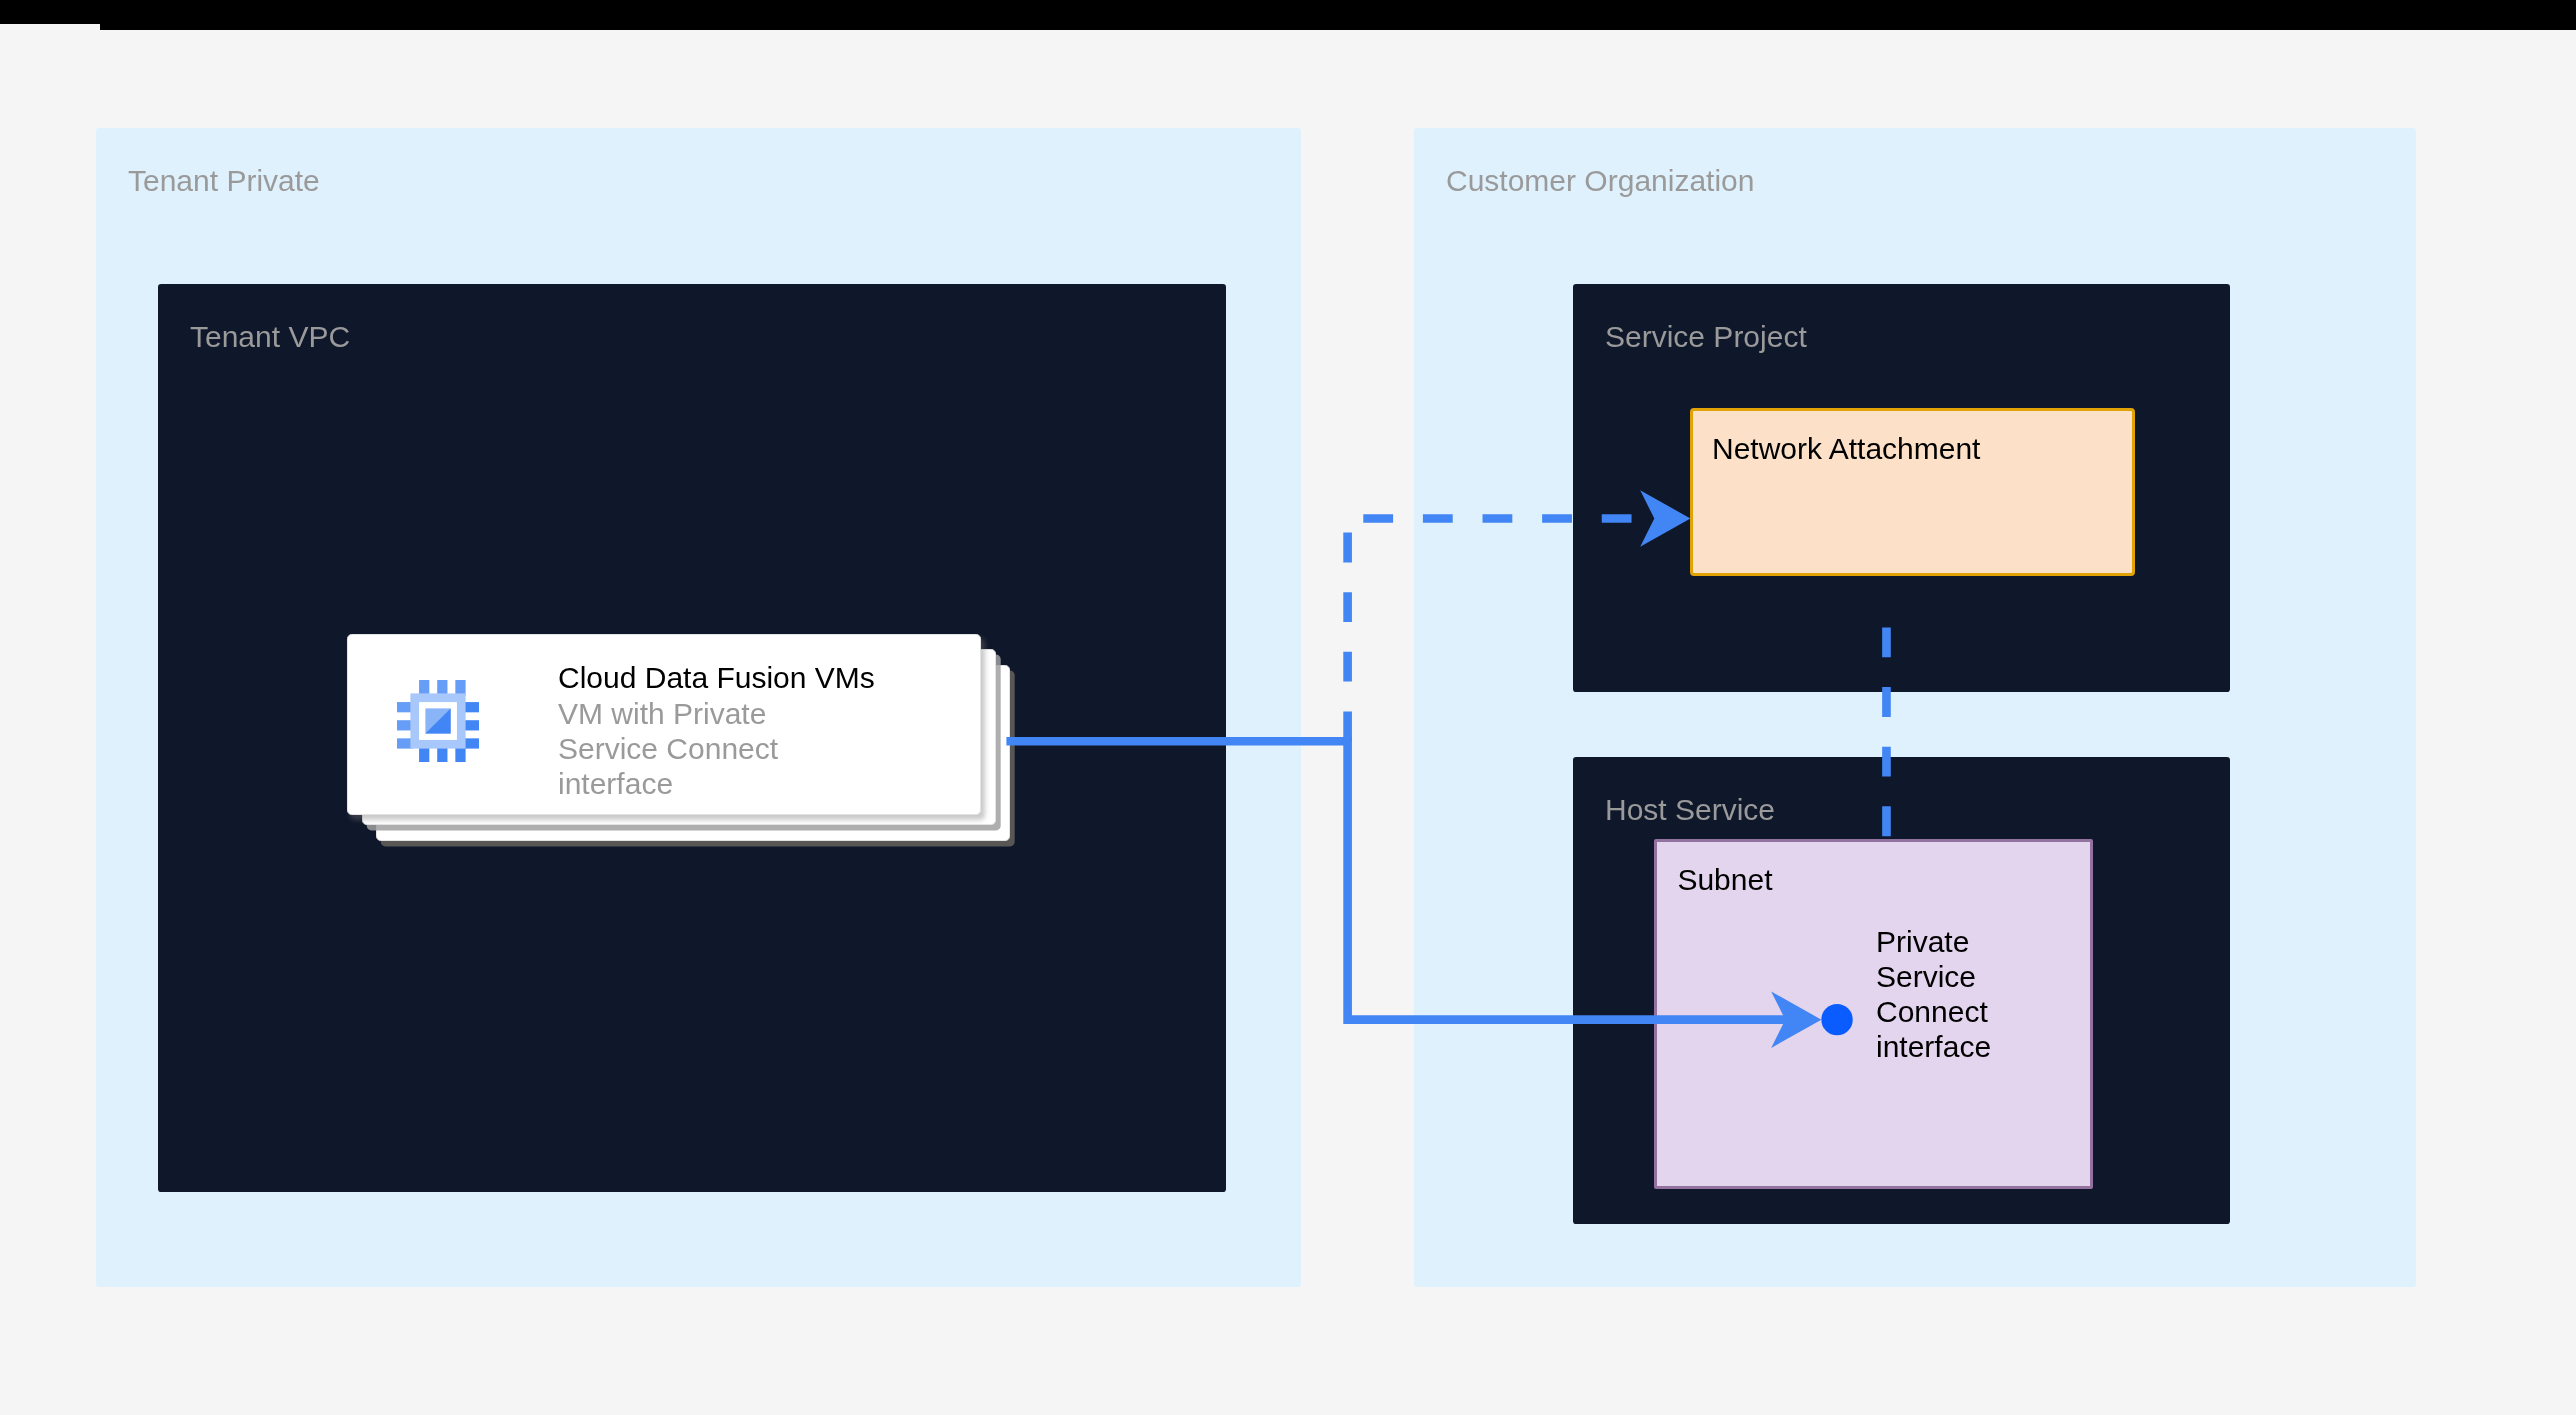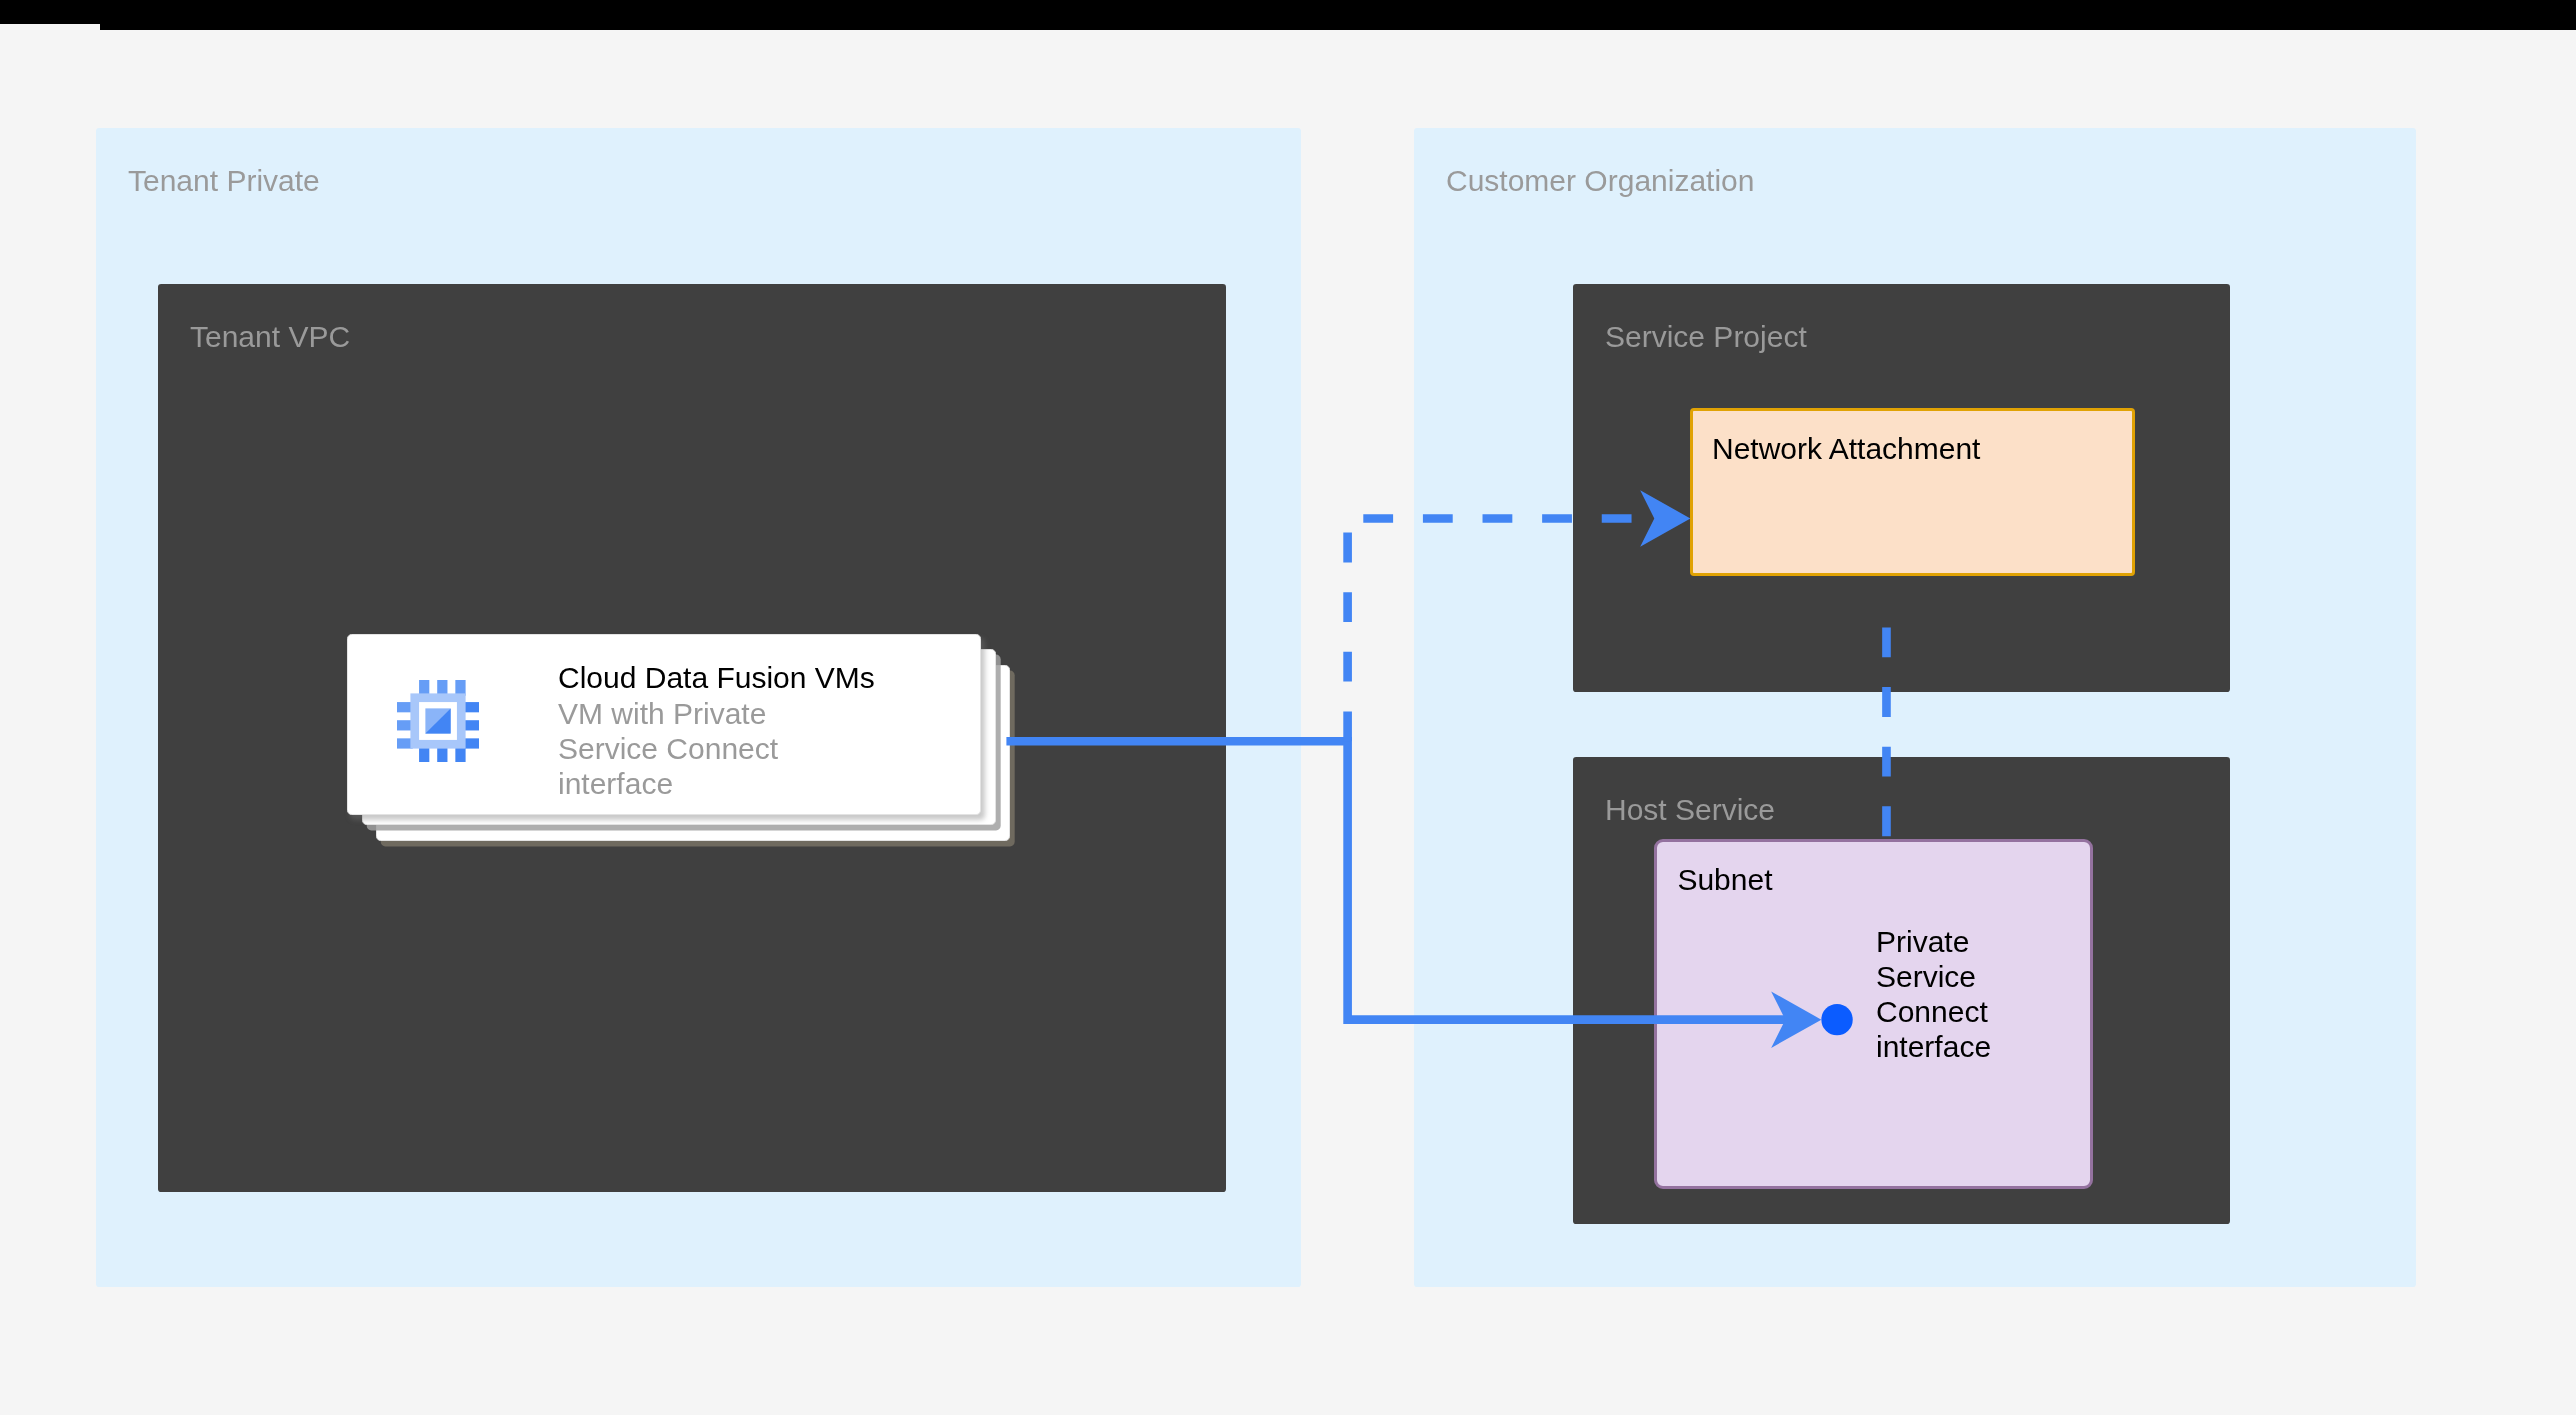--- a/index.html
+++ b/index.html
@@ -30,21 +30,21 @@
     background: #f5f5f5;
   }
 
   
   .group {
     position: absolute;
     box-sizing: border-box;
     border-radius: 3.1px;
   }
   .group-blue  { background: #dff1fd; }
-  .group-yellow{ background: #404040; }
+  .group-yellow{ background: #0f172a; }
 
   .group-label {
     position: absolute;
     color: #9a9a9a;
     font-size: 30px;
     line-height: 35px;
     white-space: nowrap;
     font-weight: 400;
   }
 
@@ -64,21 +64,21 @@
     line-height: 35px;
     white-space: nowrap;
   }
 
   
   .subnet-box {
     position: absolute;
     box-sizing: border-box;
     background: #e4d5ee;
     border: 3.9px solid #94729f;
-    border-radius: 9px;
+    border-radius: 2px;
   }
   .subnet-label {
     position: absolute;
     left: 20.4px; top: 20.4px;
     color: #000000;
     font-size: 30px;
     line-height: 35px;
     white-space: nowrap;
   }
   .psc-text {

